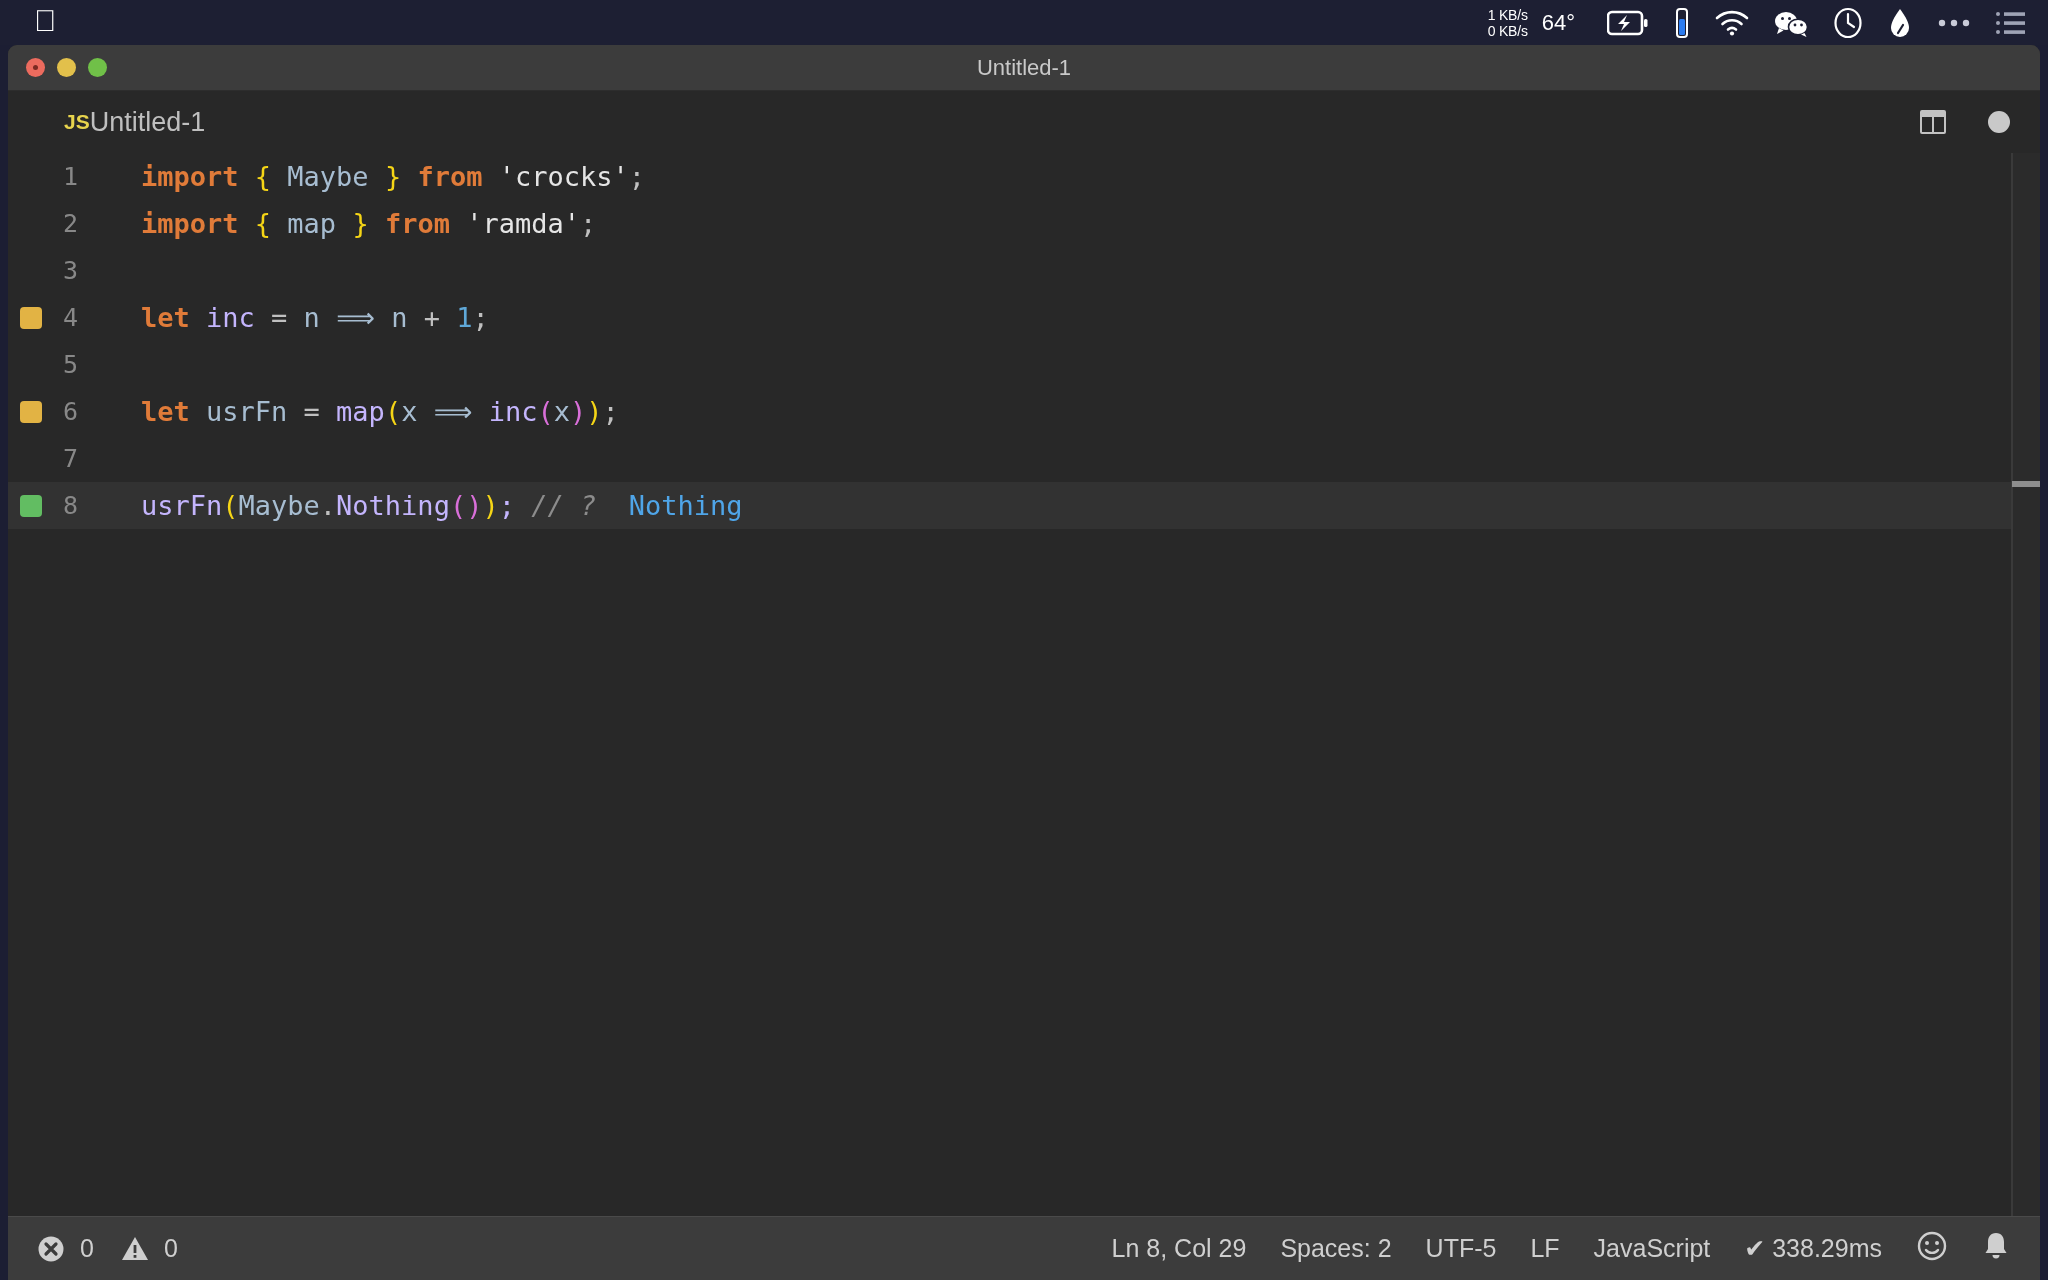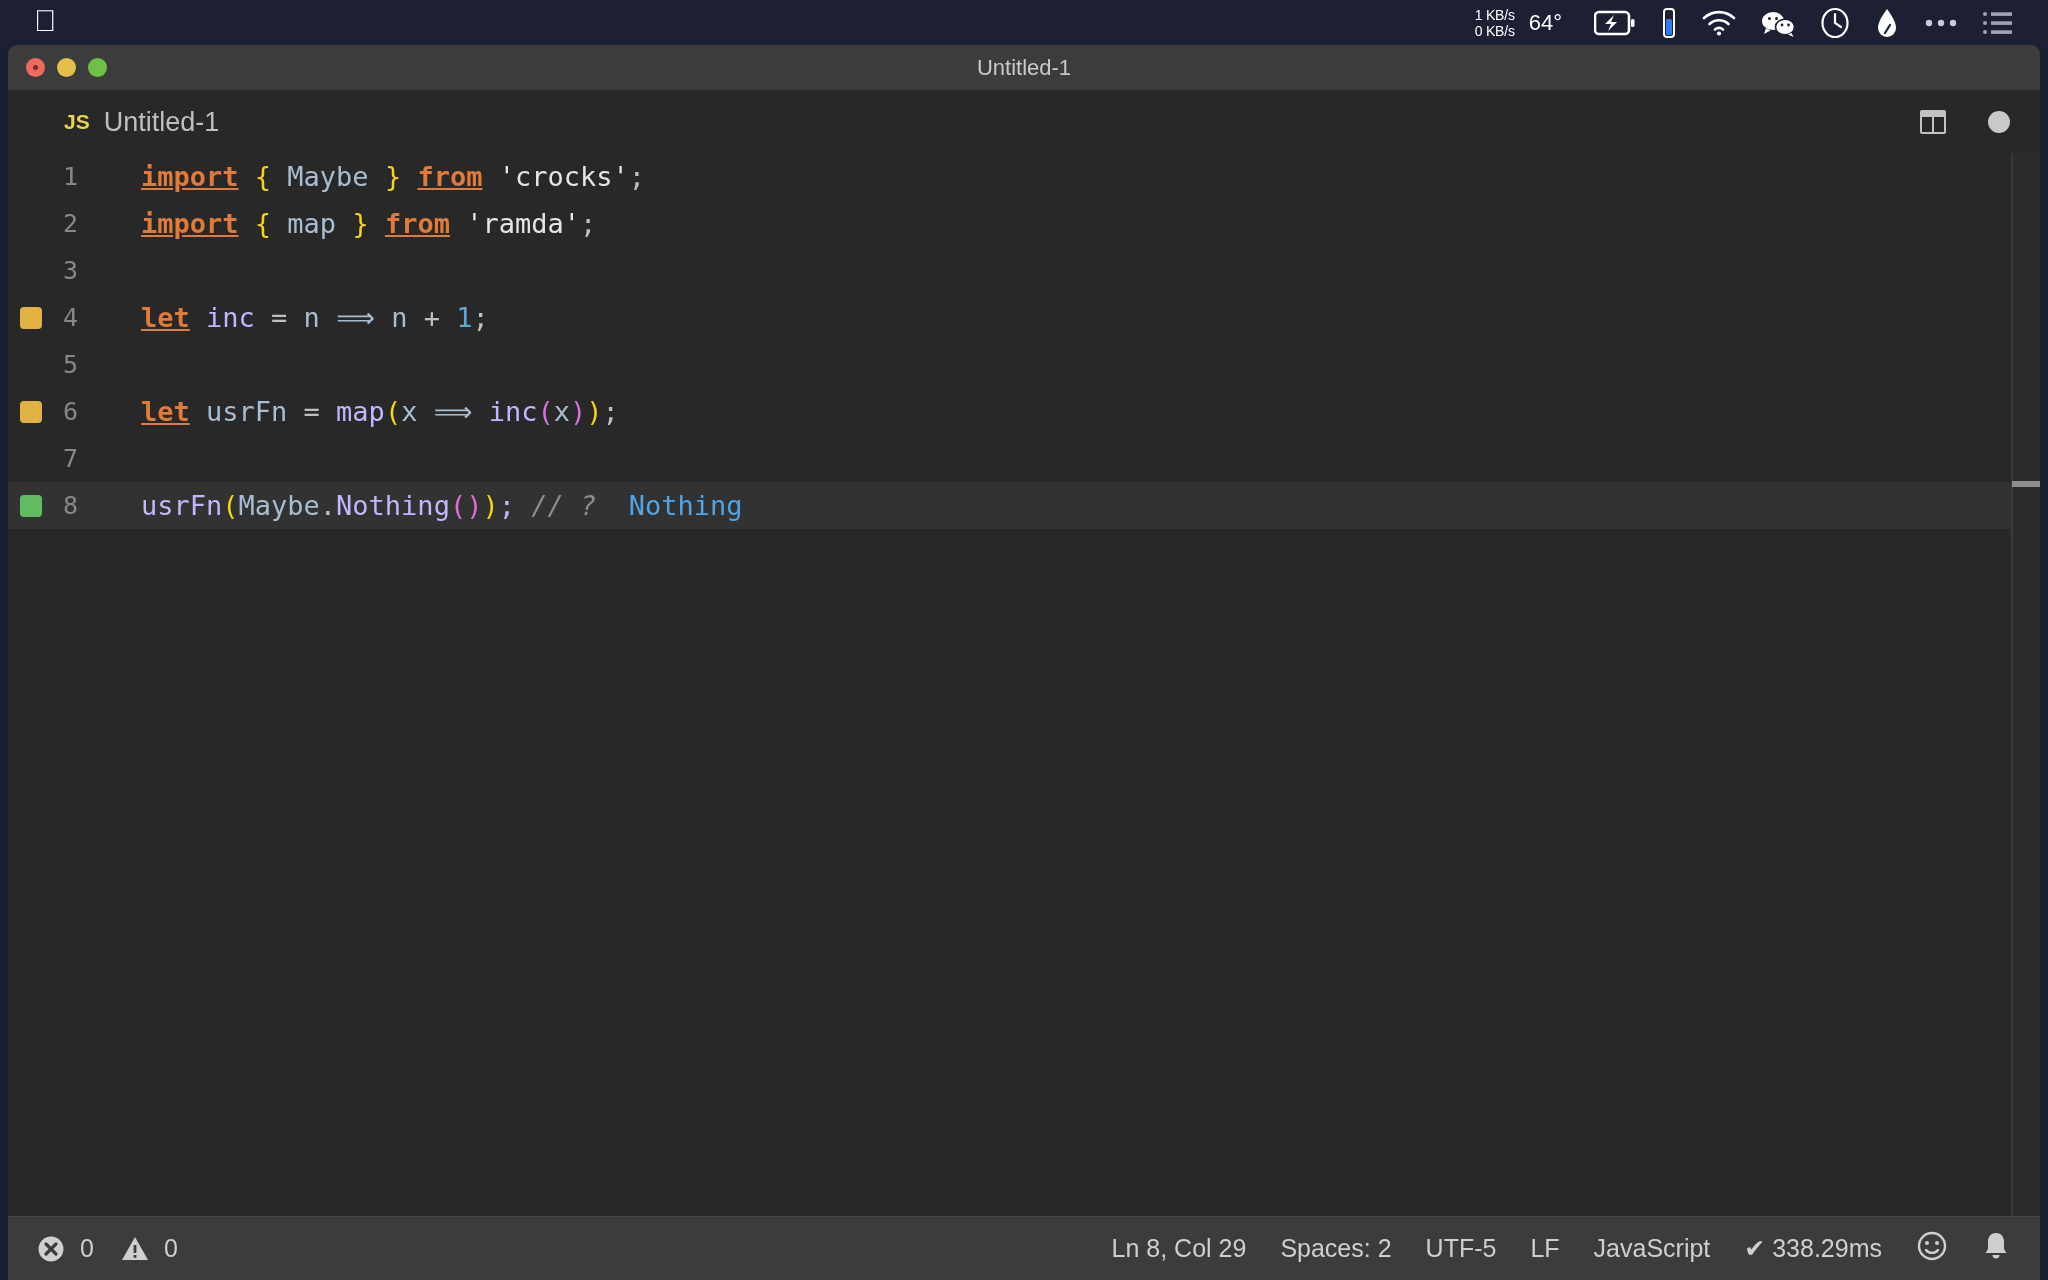--- a/index.html
+++ b/index.html
@@ -23,21 +23,21 @@
     font-size: 30px; line-height: 1; color: #fff;
     position: relative; top: -2px;
   }
   .menu-item {
     font-size: 23px; color: #ffffff;
     padding: 0 14px; white-space: nowrap;
   }
   .menu-item.bold { font-weight: bold; }
   #menubar-right {
     margin-left: auto; display: flex; align-items: center;
-    padding-right: 22px; gap: 0px;
+    padding-right: 9px; gap: 0px;
   }
   .net-speed {
     font-size: 14px; line-height: 16px; text-align: right;
     color: #fff; margin-right: 14px; letter-spacing: -0.2px;
   }
   .temp { font-size: 22px; color:#fff; margin-right: 20px; }
   .tray-icon { margin: 0 12px; display:flex; align-items:center; justify-content:center; }
 
   
   #window {
@@ -70,21 +70,21 @@
   
   #tabbar {
     height: 62px; background: #282828;
     display: flex; align-items: center; position: relative;
   }
   #tab {
     display:flex; align-items:center; height:62px;
     padding: 0 22px 0 56px; background:#282828;
   }
   .js-badge {
-    color:#e8d44d; font-weight:bold; font-size:21px; margin-right: 14px;
+    color:#e8d44d; font-weight:bold; font-size:21px; 
     font-family:"Liberation Sans", sans-serif;
   }
   #tab-label { color:#bfbfbf; font-size:27px; }
   #tabbar-actions {
     margin-left:auto; display:flex; align-items:center; gap: 42px;
     padding-right: 30px;
   }
   .split-icon {
     width:26px; height:24px; border:2px solid #c2c2c2; border-radius:2px;
     display:flex;
@@ -110,21 +110,21 @@
   .gutter-mark.ok   { background:#62bd62; }
   .lnum {
     width:100px; text-align:right; padding-right:30px;
     color:#888888; font-size:25px; flex:none;
   }
   .code {
     font-size: 27px; white-space: pre; letter-spacing:0px;
     padding-left: 33px;
   }
   
-  .t-kw      { color:#e07b39; font-weight:bold;text-decoration:underline; }
+  .t-kw      { color:#e07b39; font-weight:bold; }
   .t-brace-y { color:#f5d516; }
   .t-id      { color:#a7bdd1; }
   .t-str     { color:#e5e5e5; }
   .t-punct   { color:#c0c0c0; }
   .t-fn      { color:#c4b5fd; }
   .t-num     { color:#5fa8d8; }
   .t-paren1  { color:#f5d516; }
   .t-paren2  { color:#d96fd9; }
   .t-var     { color:#a7bdd1; }
   .t-comment { color:#8c8c8c; font-style:italic; }

